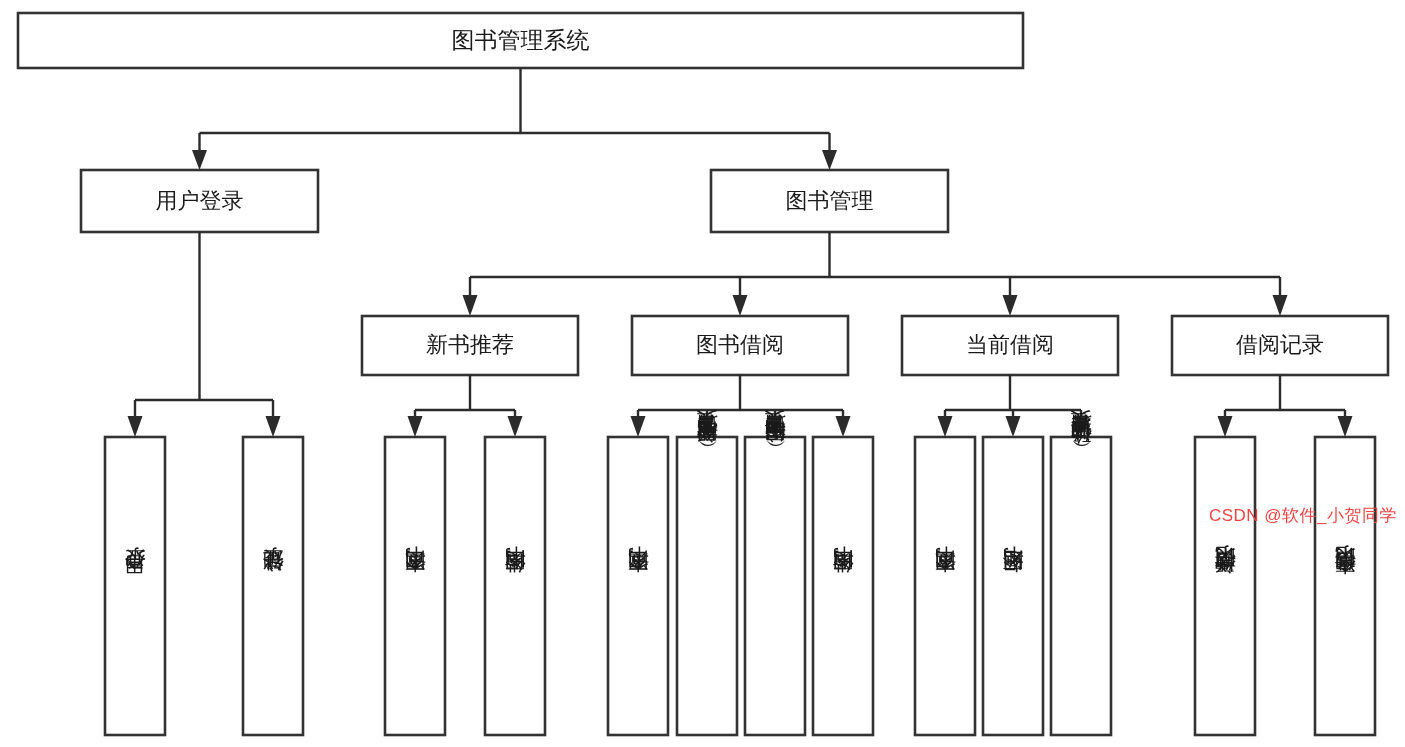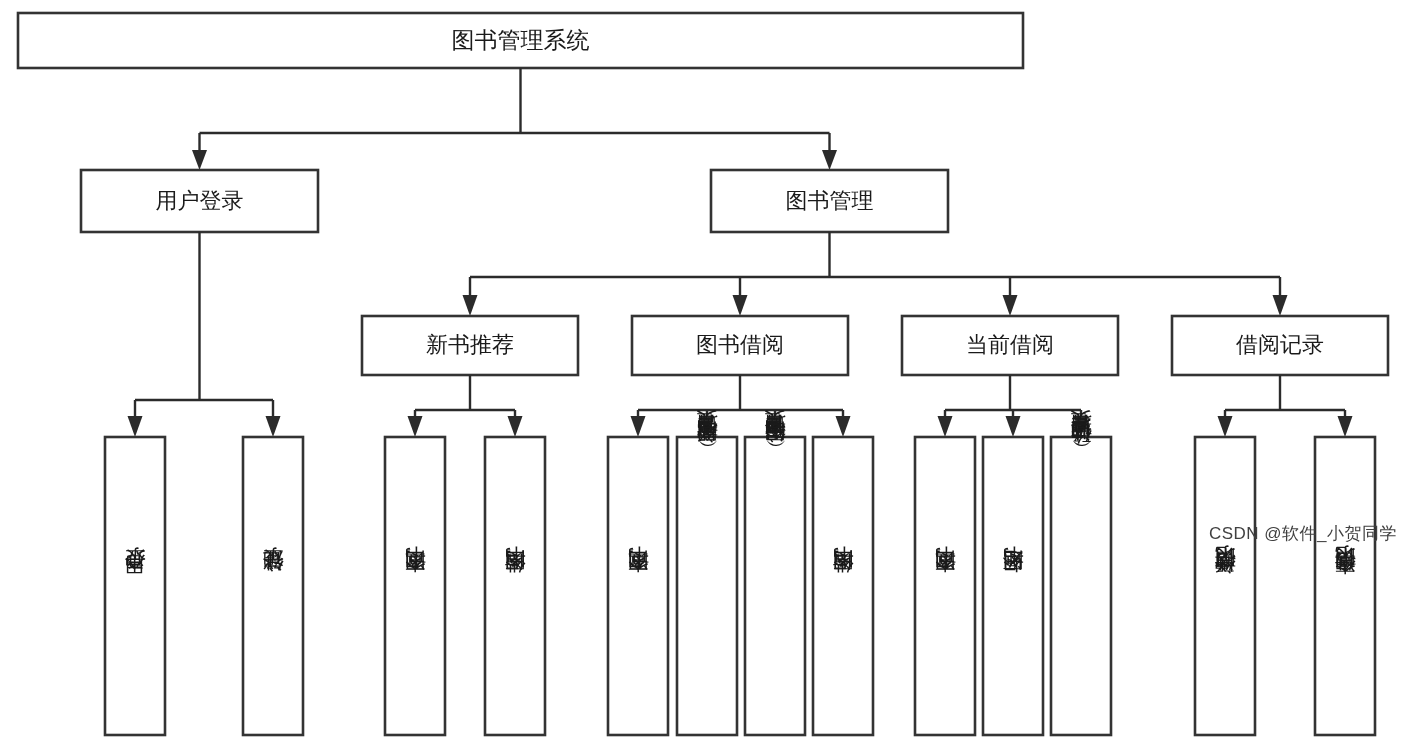--- a/index.html
+++ b/index.html
@@ -66,24 +66,24 @@
     font-size: 21px;
     line-height: 1.18;
     letter-spacing: 2px;
     color: #1a1a1a;
     white-space: nowrap;
     transform: rotate(180deg);
   }
   .watermark {
     position: absolute;
     right: 8px;
-    bottom: 0;
+    bottom: 18px;
     font-family: "Liberation Sans", "DejaVu Sans", sans-serif;
     font-size: 17px;
-    color: #404040;
+    color: #ef4444;
     letter-spacing: 0.5px;
     user-select: none;
   }
 </style>
 </head>
 <body>
 
 <div id="diagram-root">
 
   <svg class="flow" viewBox="0 0 1405 747">

